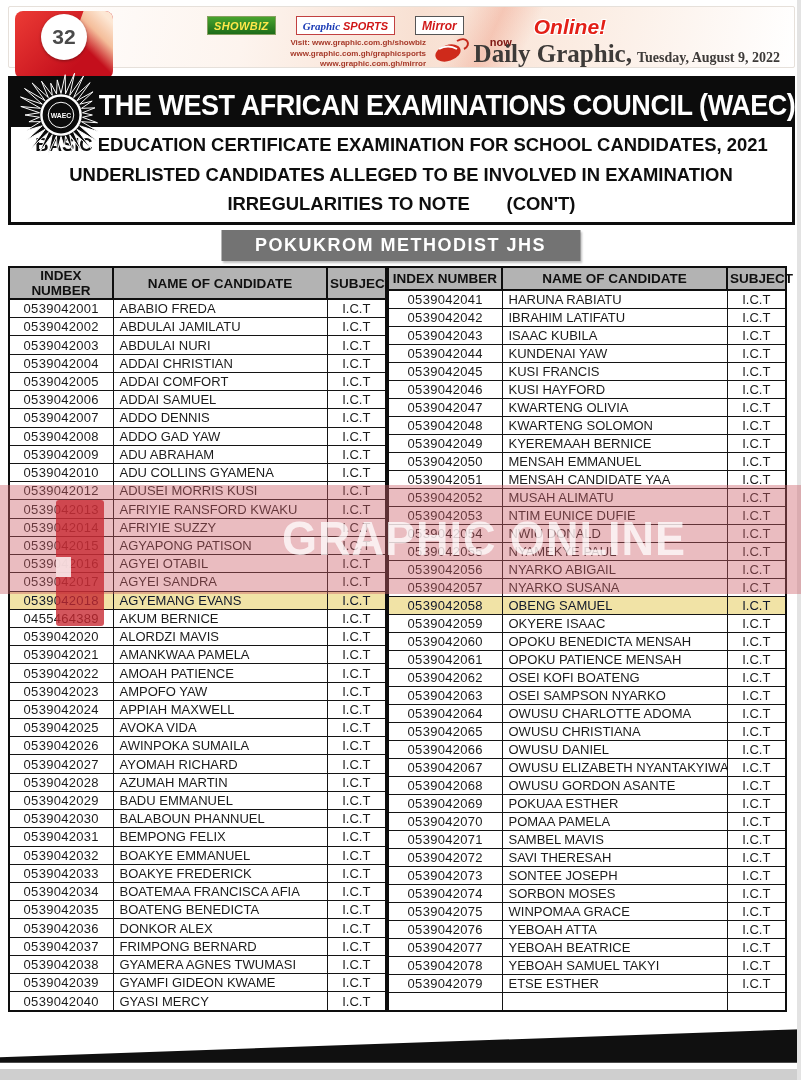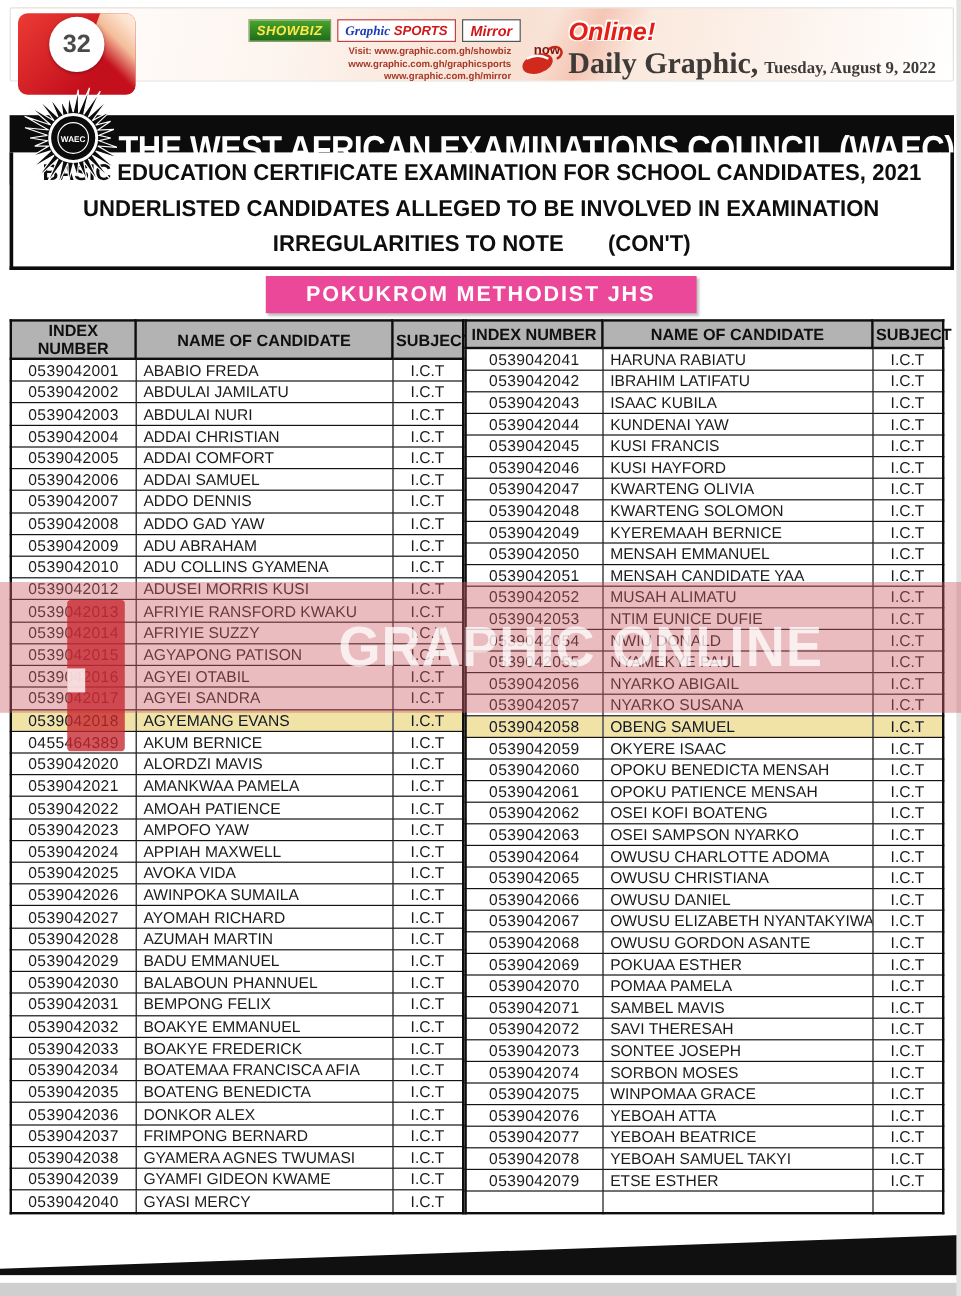--- a/index.html
+++ b/index.html
@@ -11,46 +11,46 @@
     border:1px solid #e6e0da;border-radius:2px}
   .masthead::before{content:"";position:absolute;right:230px;top:0;width:140px;height:100%;
     background:linear-gradient(115deg,transparent 25%,rgba(233,115,85,.28) 48%,transparent 72%)}
   .page-badge{position:absolute;left:6px;top:4px;width:98px;height:68px;border-radius:8px;
     background:linear-gradient(135deg,#ec3b35,#c40f1c 70%);overflow:hidden}
   .page-badge::after{content:"";position:absolute;right:-14px;top:-8px;width:52px;height:72px;
     background:linear-gradient(25deg,rgba(255,255,255,0) 30%,#f4bd9a 52%,#fde7d4 72%);transform:rotate(20deg);border-radius:12px}
   .page-circle{position:absolute;left:26px;top:3px;width:46px;height:46px;background:#fff;border-radius:50%;
     display:flex;align-items:center;justify-content:center;font-size:21px;font-weight:bold;color:#4a4a4a;
     box-shadow:0 1px 3px rgba(0,0,0,.35);z-index:2}
-  .brand-strip{position:absolute;left:198px;top:9px;display:flex;align-items:flex-start;gap:5px;z-index:2}
+  .brand-strip{position:absolute;left:198px;top:9px;display:flex;align-items:flex-start;gap:20px;z-index:2}
   .chip{height:19px;display:flex;align-items:center;padding:0 6px;font-weight:bold;font-style:italic;box-sizing:border-box}
   .chip-showbiz{background:linear-gradient(180deg,#49a42e,#1d6c19);color:#ffe84a;font-size:11px;border:1px solid #86a060;letter-spacing:.4px}
   .chip-graphic-sports{background:#fff;border:1px solid #c24040;font-size:11px}
   .chip-graphic-sports .g{color:#1a3bb5;font-family:"Liberation Serif",serif}
   .chip-graphic-sports .s{color:#d01818;margin-left:3px}
   .chip-mirror{background:#fff;border:1px solid #555;color:#d01818;font-size:12px}
   .now-label{font-size:11px;font-weight:bold;color:#7d1512;margin:20px 2px 0 6px}
   .online-word{font-size:21px;font-weight:800;font-style:italic;color:#e32017;line-height:1;
     text-shadow:1px 1px 0 #fff,-1px -1px 0 #fff,1px -1px 0 #fff,-1px 1px 0 #fff}
   .mouse-icon{position:absolute;left:418px;top:28px;z-index:2}
   .urls{position:absolute;left:203px;top:31px;width:214px;text-align:right;font-size:8px;font-weight:bold;
     color:#a63a2a;line-height:1.32;z-index:2}
   .daily-graphic{position:absolute;right:14px;top:33px;color:#3d3a38;font-family:"Liberation Serif",serif;z-index:2;white-space:nowrap}
   .dg-name{font-size:25px;font-weight:bold}
   .dg-date{font-size:14px;font-weight:bold;margin-left:5px}
 
   
-  .council-banner{position:absolute;left:8px;top:96px;width:787px;height:58px;background:#0c0c0c;
+  .council-banner{position:absolute;left:8px;top:76px;width:787px;height:58px;background:#0c0c0c;
     display:flex;align-items:center;justify-content:center;padding-left:92px;box-sizing:border-box}
   .council-title{color:#fff;font-size:30px;font-weight:800;white-space:nowrap;transform:scaleX(.9);letter-spacing:-.5px}
   .waec-emblem{position:absolute;left:12px;top:66px;width:98px;height:98px;z-index:3}
   .notice-box{position:absolute;left:8px;top:127px;width:787px;height:98px;border:3px solid #0c0c0c;border-top:none;
     box-sizing:border-box;background:#fff;display:flex;flex-direction:column;justify-content:space-evenly;align-items:center}
   .notice-line{font-size:19px;font-weight:800;color:#0e0e0e;white-space:nowrap;transform:scaleX(.97)}
-  .school-banner{position:absolute;left:50%;top:230px;transform:translateX(-50%);background:#ec4899;color:#fff;
+  .school-banner{position:absolute;left:50%;top:230px;transform:translateX(-50%);background:#737373;color:#fff;
     font-size:18px;font-weight:800;letter-spacing:1.5px;padding:5px 34px;white-space:nowrap;box-shadow:2px 2px 2px rgba(0,0,0,.25)}
 
   
   .tables{position:absolute;left:8px;top:266px;width:787px;display:flex;gap:0}
   table{border-collapse:collapse;table-layout:fixed;border:2px solid #0e0e0e}
   .t-left{width:377px}
   .t-right{width:398px}
   th{background:#b3b3b3;border:2px solid #0e0e0e;font-size:13.5px;height:21px;padding:0 2px;color:#101010}
   td{border:1px solid #141414;height:17px;font-size:13px;padding:0 3px;color:#1b1b1b;overflow:hidden;white-space:nowrap}
   td.idx{text-align:center;letter-spacing:.3px}

